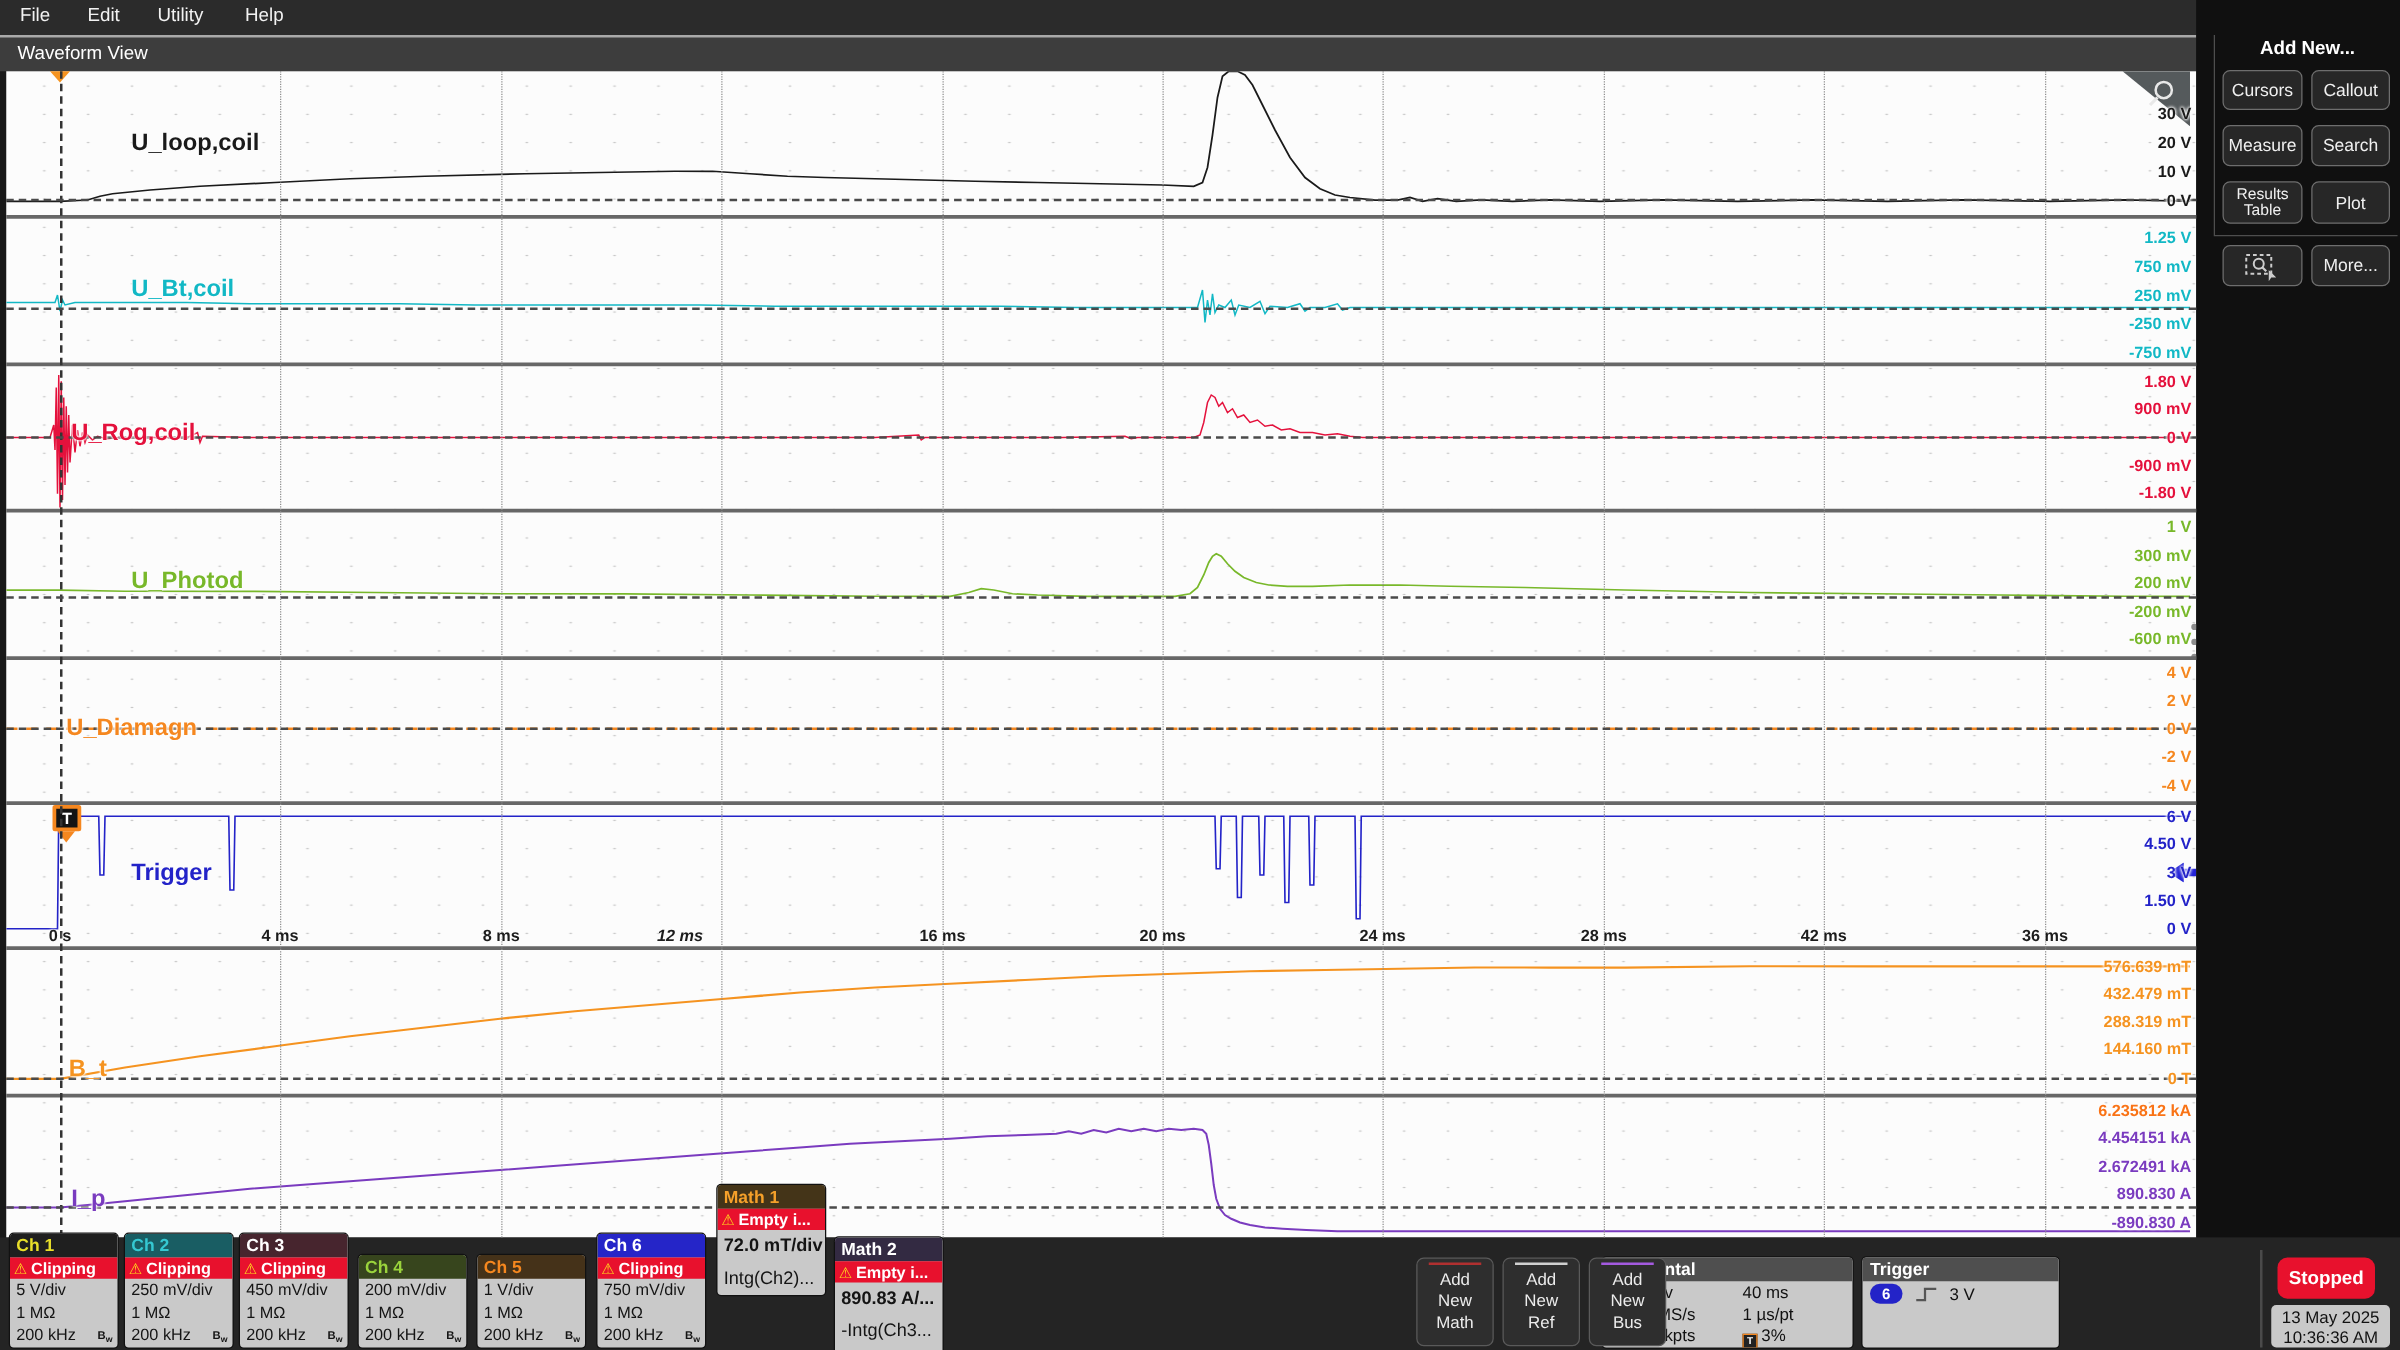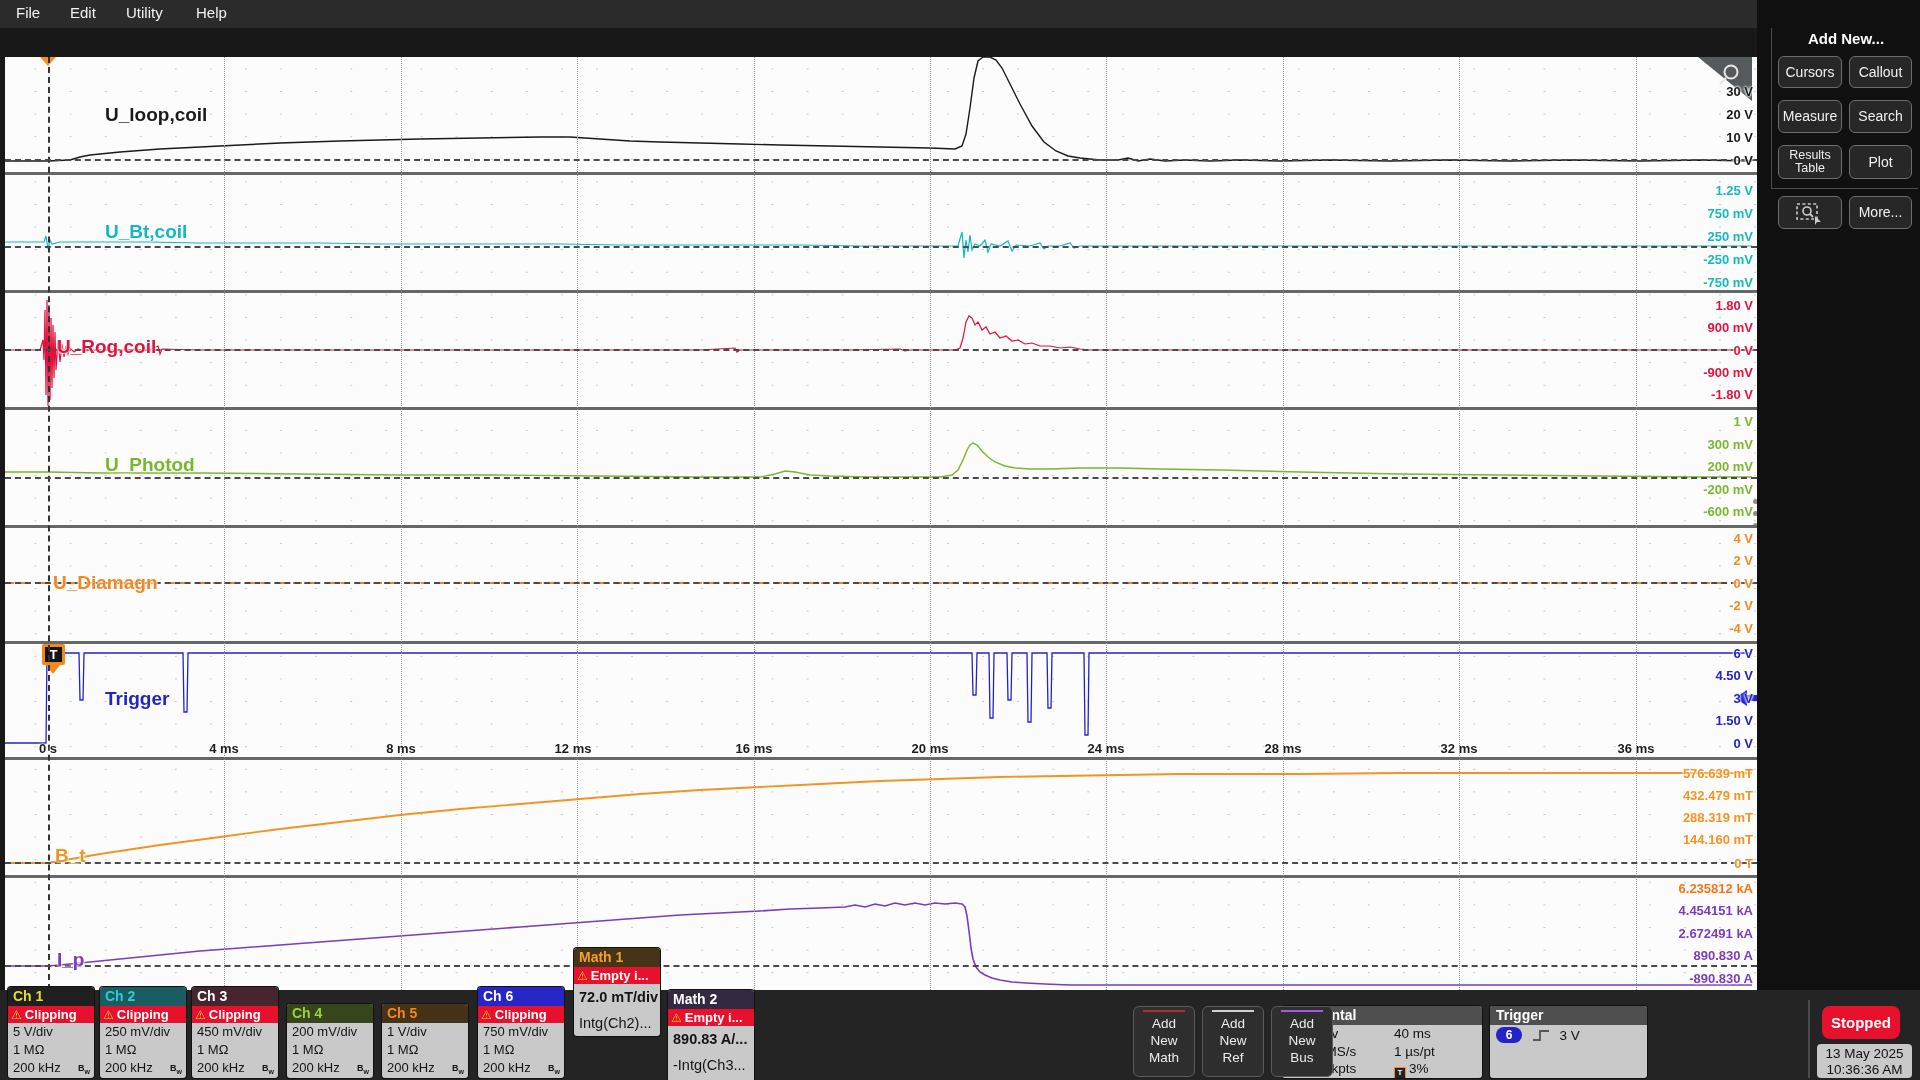--- a/index.html
+++ b/index.html
@@ -101,20 +101,29 @@
 
   <div class="menubar">
     <div id="menu-items"></div>
   <div class="menu-item" style="left: 16px;">File</div>
       <div class="menu-item" style="left: 70px;">Edit</div>
       <div class="menu-item" style="left: 126px;">Utility</div>
       <div class="menu-item" style="left: 196px;">Help</div>
     </div>
   <div class="logo">Tektronix</div>
 
+  <div class="tabbar">
+    <div id="view-tab">Waveform View</div>
+    <div id="overview">
+      <div class="ov-line"></div>
+      <div class="ov-br l"></div>
+      <div class="ov-br r"></div>
+      <div class="ov-t">T<div class="ov-tri"></div></div>
+    </div>
+  </div>
 
   <div id="graticule"></div>
   <div id="grid-layer"></div>
   <svg id="traces" viewBox="5 57 1752 933">
       <polyline points="5,161 48,161 70,160 80,157 90,155 120,152 160,149 220,146 280,143 340,141 420,139 480,138 540,137 570,137 600,139 630,141 660,142 700,143 740,144 780,145 830,146 880,147 930,148 955,149 962,146 966,134 970,108 974,78 978,61 983,57 990,57 996,60 1002,68 1010,84 1020,104 1032,126 1044,142 1056,151 1068,156 1080,158 1100,160 1118,160 1128,158 1138,161 1150,159 1165,161 1185,160 1210,161 1240,160 1280,161 1330,160 1390,161 1450,160 1510,161 1570,160 1640,161 1700,160 1752,161" fill="none" stroke="#1a1a1a" stroke-width="1.4"></polyline>
       <polyline points="5,242 30,242 44,242 46,236 48,249 50,240 52,244 60,242 100,242 150,242 200,243 260,243 320,243 380,244 440,244 500,244 560,244 620,245 680,245 740,245 800,245 860,246 900,246 940,246 958,246 962,232 964,258 966,240 968,252 970,235 972,250 975,244 980,246 985,240 988,252 991,244 1000,246 1008,241 1012,251 1016,245 1030,246 1040,243 1044,249 1048,246 1060,246 1070,243 1074,248 1080,246 1150,246 1250,246 1400,246 1550,246 1700,246 1752,246" fill="none" stroke="#12b8c5" stroke-width="1.2"></polyline>
       <polyline points="5,350 40,350 43,340 44,360 45,310 46,395 47,300 48,406 49,305 50,400 51,318 52,388 53,325 54,378 55,332 56,370 58,340 60,362 62,344 64,357 66,346 68,354 70,348 74,352 78,349 85,351 95,350 150,350 158,346 160,354 162,349 200,350 300,350 400,350 500,350 600,350 700,350 735,348 737,352 740,350 850,350 900,349 905,351 910,350 955,350 960,348 963,338 966,322 969,316 972,318 975,325 978,322 982,330 986,327 990,334 995,332 1000,338 1006,336 1012,341 1018,340 1025,344 1032,343 1040,346 1050,346 1060,348 1070,347 1080,349 1090,350 1200,350 1350,350 1500,350 1650,350 1752,350" fill="none" stroke="#e4113c" stroke-width="1.2"></polyline>
       <polyline points="5,472 48,472 100,473 200,473 300,474 400,475 500,475 600,476 700,477 760,477 775,474 785,471 795,472 810,475 830,476 870,477 910,477 940,477 952,475 958,470 963,460 967,450 970,445 973,443 977,445 982,451 988,457 995,462 1005,466 1015,468 1030,469 1050,469 1080,468 1120,468 1160,469 1220,470 1300,472 1400,474 1500,475 1600,476 1700,477 1752,477" fill="none" stroke="#78b82a" stroke-width="1.4"></polyline>
       <polyline points="5,583 1752,583" fill="none" stroke="#f5871f" stroke-width="2" stroke-dasharray="9 7"></polyline>
       <polyline points="5,743 46,743 47,653 79,653 80,700 83,700 84,653 183,653 184,712 187,712 188,653 972,653 973,695 976,695 977,653 989,653 990,718 993,718 994,653 1007,653 1008,700 1011,700 1012,653 1027,653 1028,722 1031,722 1032,653 1047,653 1048,708 1051,708 1052,653 1084,653 1085,735 1088,735 1089,653 1752,653" fill="none" stroke="#2323c8" stroke-width="1.3"></polyline>
@@ -299,26 +308,26 @@
     </div>
     <div class="cname" style="left: 57px; top: 949px; color: rgb(122, 59, 191);">I_p</div>
     <div class="alabel" style="top: 888px; color: #f97316;">6.235812 kA</div>
     <div class="alabel" style="top: 910px; color: rgb(122, 59, 191);">4.454151 kA</div>
     <div class="alabel" style="top: 933px; color: rgb(122, 59, 191);">2.672491 kA</div>
     <div class="alabel" style="top: 955px; color: rgb(122, 59, 191);">890.830 A</div>
     <div class="alabel" style="top: 978px; color: rgb(122, 59, 191);">-890.830 A</div>
     <div class="tlabel" style="left: 48px;">0 s</div>
     <div class="tlabel" style="left: 224px;">4 ms</div>
     <div class="tlabel" style="left: 401px;">8 ms</div>
-    <div class="tlabel" style="left: 573px;">12 ms</div>
+    <div class="tlabel" style="left: 544px; font-style: italic;">12 ms</div>
     <div class="tlabel" style="left: 754px;">16 ms</div>
     <div class="tlabel" style="left: 930px;">20 ms</div>
     <div class="tlabel" style="left: 1106px;">24 ms</div>
     <div class="tlabel" style="left: 1283px;">28 ms</div>
-    <div class="tlabel" style="left: 1459px;">32 ms</div>
+    <div class="tlabel" style="left: 1459px;">42 ms</div>
     <div class="tlabel" style="left: 1636px;">36 ms</div>
     <div class="sb-btn" style="left: 1778px; top: 56px; width: 64px; height: 32px;">Cursors</div>
     <div class="sb-btn" style="left: 1849px; top: 56px; width: 63px; height: 32px;">Callout</div>
     <div class="sb-btn" style="left: 1778px; top: 100px; width: 64px; height: 33px;">Measure</div>
     <div class="sb-btn" style="left: 1849px; top: 100px; width: 63px; height: 33px;">Search</div>
     <div class="sb-btn small" style="left: 1778px; top: 145px; width: 64px; height: 34px;">Results Table</div>
     <div class="sb-btn" style="left: 1849px; top: 145px; width: 63px; height: 34px;">Plot</div>
     <div class="bb" style="left: 8px; top: 987px; width: 86px; height: 91px;">
       <div class="bb-h" style="background: rgb(31, 31, 31); color: rgb(232, 223, 42);">Ch 1</div>
       <div class="bb-warn">

